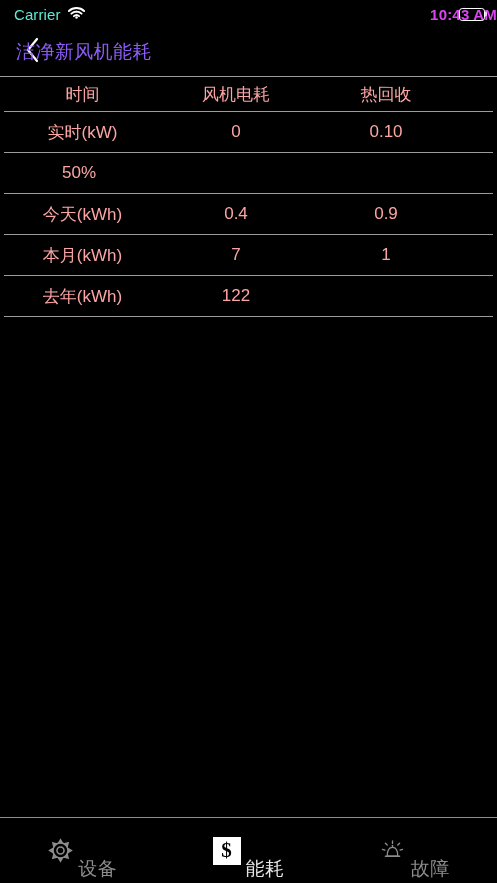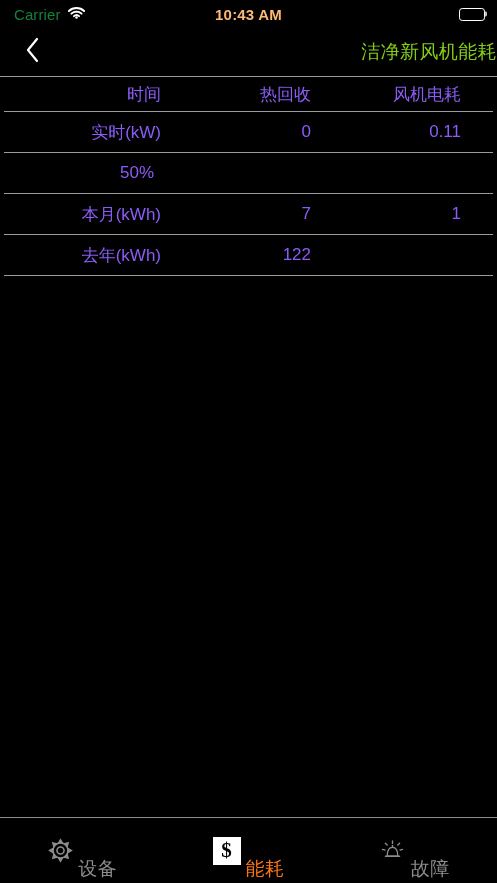--- a/index.html
+++ b/index.html
@@ -20,24 +20,24 @@
   
   .statusbar {
     height:28px;
     flex:0 0 28px;
     display:flex; align-items:center;
     padding:0 12px 0 14px;
     color:#fff;
     position:relative;
   }
   .sb-left { display:flex; align-items:center; gap:7px; }
-  .sb-carrier { font-size:15px; letter-spacing:.1px; color:#15803d; }
+  .sb-carrier { font-size:15px; letter-spacing:.1px; color:#5eead4; }
   .sb-center {
-    position:absolute; left:0; right:0; text-align:center;
-    font-size:15px; font-weight:600; color:#fdba74; letter-spacing:.2px;
+    position:absolute; left:0; right:0; text-align:right;
+    font-size:15px; font-weight:600; color:#d946ef; letter-spacing:.2px;
     pointer-events:none;
   }
   .sb-right { margin-left:auto; display:flex; align-items:center; z-index:2; }
 
   .wifi-icon { display:block; }
   .battery {
     position:relative; width:26px; height:13px;
     border:1.3px solid #ffffff; border-radius:3.2px;
     padding:1.3px;
   }
@@ -55,38 +55,38 @@
     position:relative;
     display:flex; align-items:center;
     border-bottom:1px solid #9a9a9a;
   }
   .back-btn {
     position:absolute; left:10px; top:0; bottom:0;
     width:44px; display:flex; align-items:center; justify-content:center;
     cursor:pointer;
   }
   .nav-title {
-    position:absolute; left:2px; right:0; text-align:right;
-    color:#84cc16; font-size:19px; letter-spacing:.4px;
+    position:absolute; left:16px; right:0; text-align:left;
+    color:#8b5cf6; font-size:19px; letter-spacing:.4px;
   }
 
   
   .table { flex:0 0 auto; padding-top:0; }
   .row {
     display:flex; align-items:center;
     height:41px;
     border-bottom:1px solid #9b9b9b;
   }
   .row.header { border-bottom:1px solid #9b9b9b; height:35px; }
   .row.header .cell { font-size:17px; }
   .row:first-child { border-top:none; }
   .row .cell {
-    color:#8b5cf6;
+    color:#fca5a5;
     font-size:17px;
-    text-align:right;
+    text-align:center;
     white-space:nowrap;
   }
   .cell.c1 { flex:0 0 157px; }
   .cell.c2 { flex:0 0 150px; }
   .cell.c3 { flex:0 0 150px; }
   .table-inset { margin:0 4px; }
 
   
   .content-fill { flex:1 1 auto; background:#000; }
 
@@ -98,21 +98,21 @@
     background:#000;
   }
   .tab {
     flex:1 1 0; height:100%;
     display:flex; align-items:center; justify-content:center;
     gap:5px;
     cursor:pointer;
   }
   .tab .tab-label { font-size:19px; letter-spacing:.5px;margin-top:36px; }
   .tab.inactive .tab-label { color:#8d8d8d; }
-  .tab.active .tab-label { color:#f97316; }
+  .tab.active .tab-label { color:#e5e5e5; }
   .tab .tab-icon { display:flex; align-items:center; justify-content:center; }
 
   .dollar-box {
     width:28px; height:28px; background:#ffffff;
     display:flex; align-items:center; justify-content:center;
     color:#000; font-size:21px; font-weight:700;
     font-family:"Liberation Serif","DejaVu Serif",serif;
     line-height:1;
   }
 </style>
@@ -152,35 +152,40 @@
         </svg>
       </span>
     </div>
     <div class="nav-title">洁净新风机能耗</div>
   </div>
 
   <div class="table table-inset">
 
     <div class="row header">
       <div class="cell c1">时间</div>
+      <div class="cell c3">风机电耗</div>
       <div class="cell c2">热回收</div>
-      <div class="cell c3">风机电耗</div>
     </div>
 
     <div class="row">
       <div class="cell c1">实时(kW)</div>
       <div class="cell c2">0</div>
-      <div class="cell c3">0.11</div>
+      <div class="cell c3">0.10</div>
     </div>
 
     <div class="row">
       <div class="cell c2">50%</div>
       <div class="cell c3"></div>
     </div>
 
+    <div class="row">
+      <div class="cell c1">今天(kWh)</div>
+      <div class="cell c2">0.4</div>
+      <div class="cell c3">0.9</div>
+    </div>
 
     <div class="row">
       <div class="cell c1">本月(kWh)</div>
       <div class="cell c2">7</div>
       <div class="cell c3">1</div>
     </div>
 
 
     <div class="row">
       <div class="cell c1">去年(kWh)</div>

